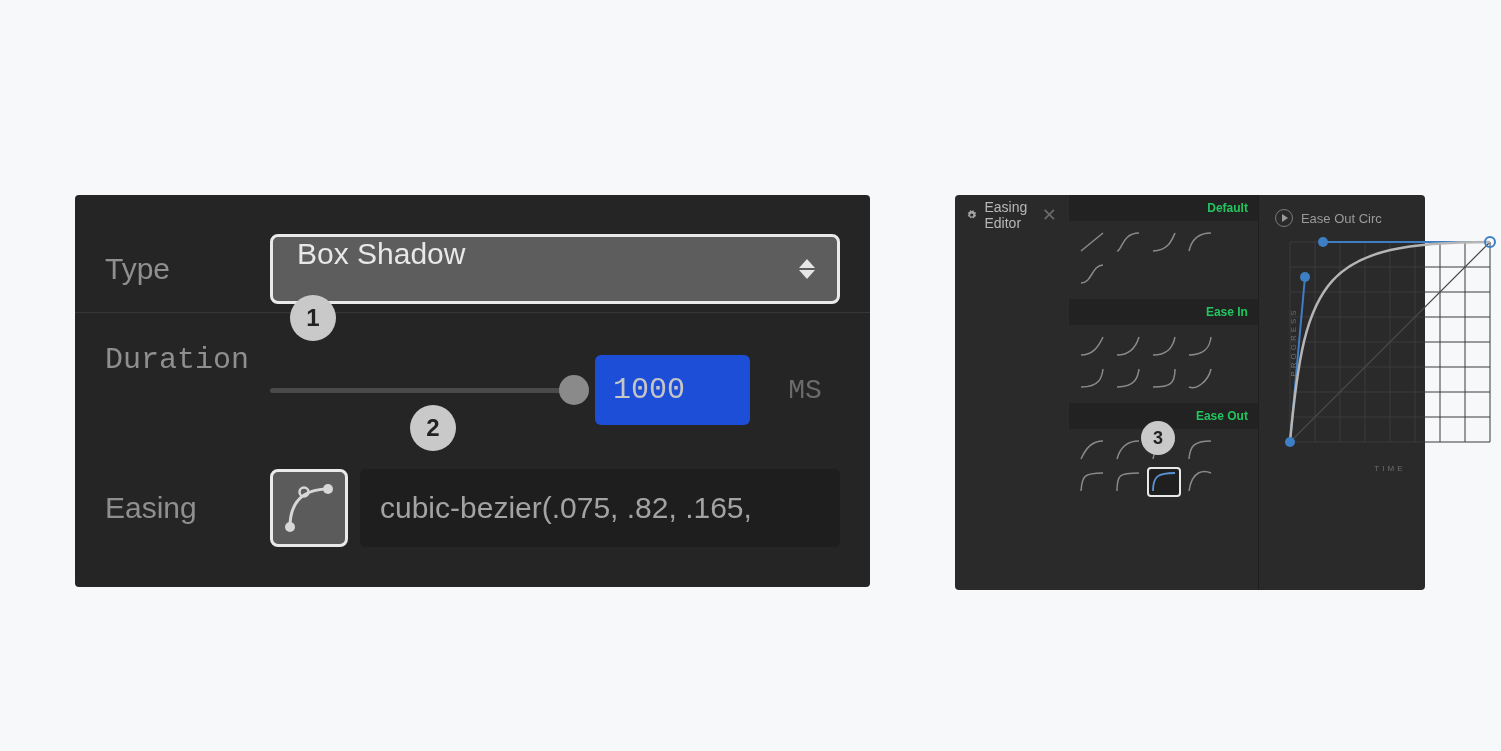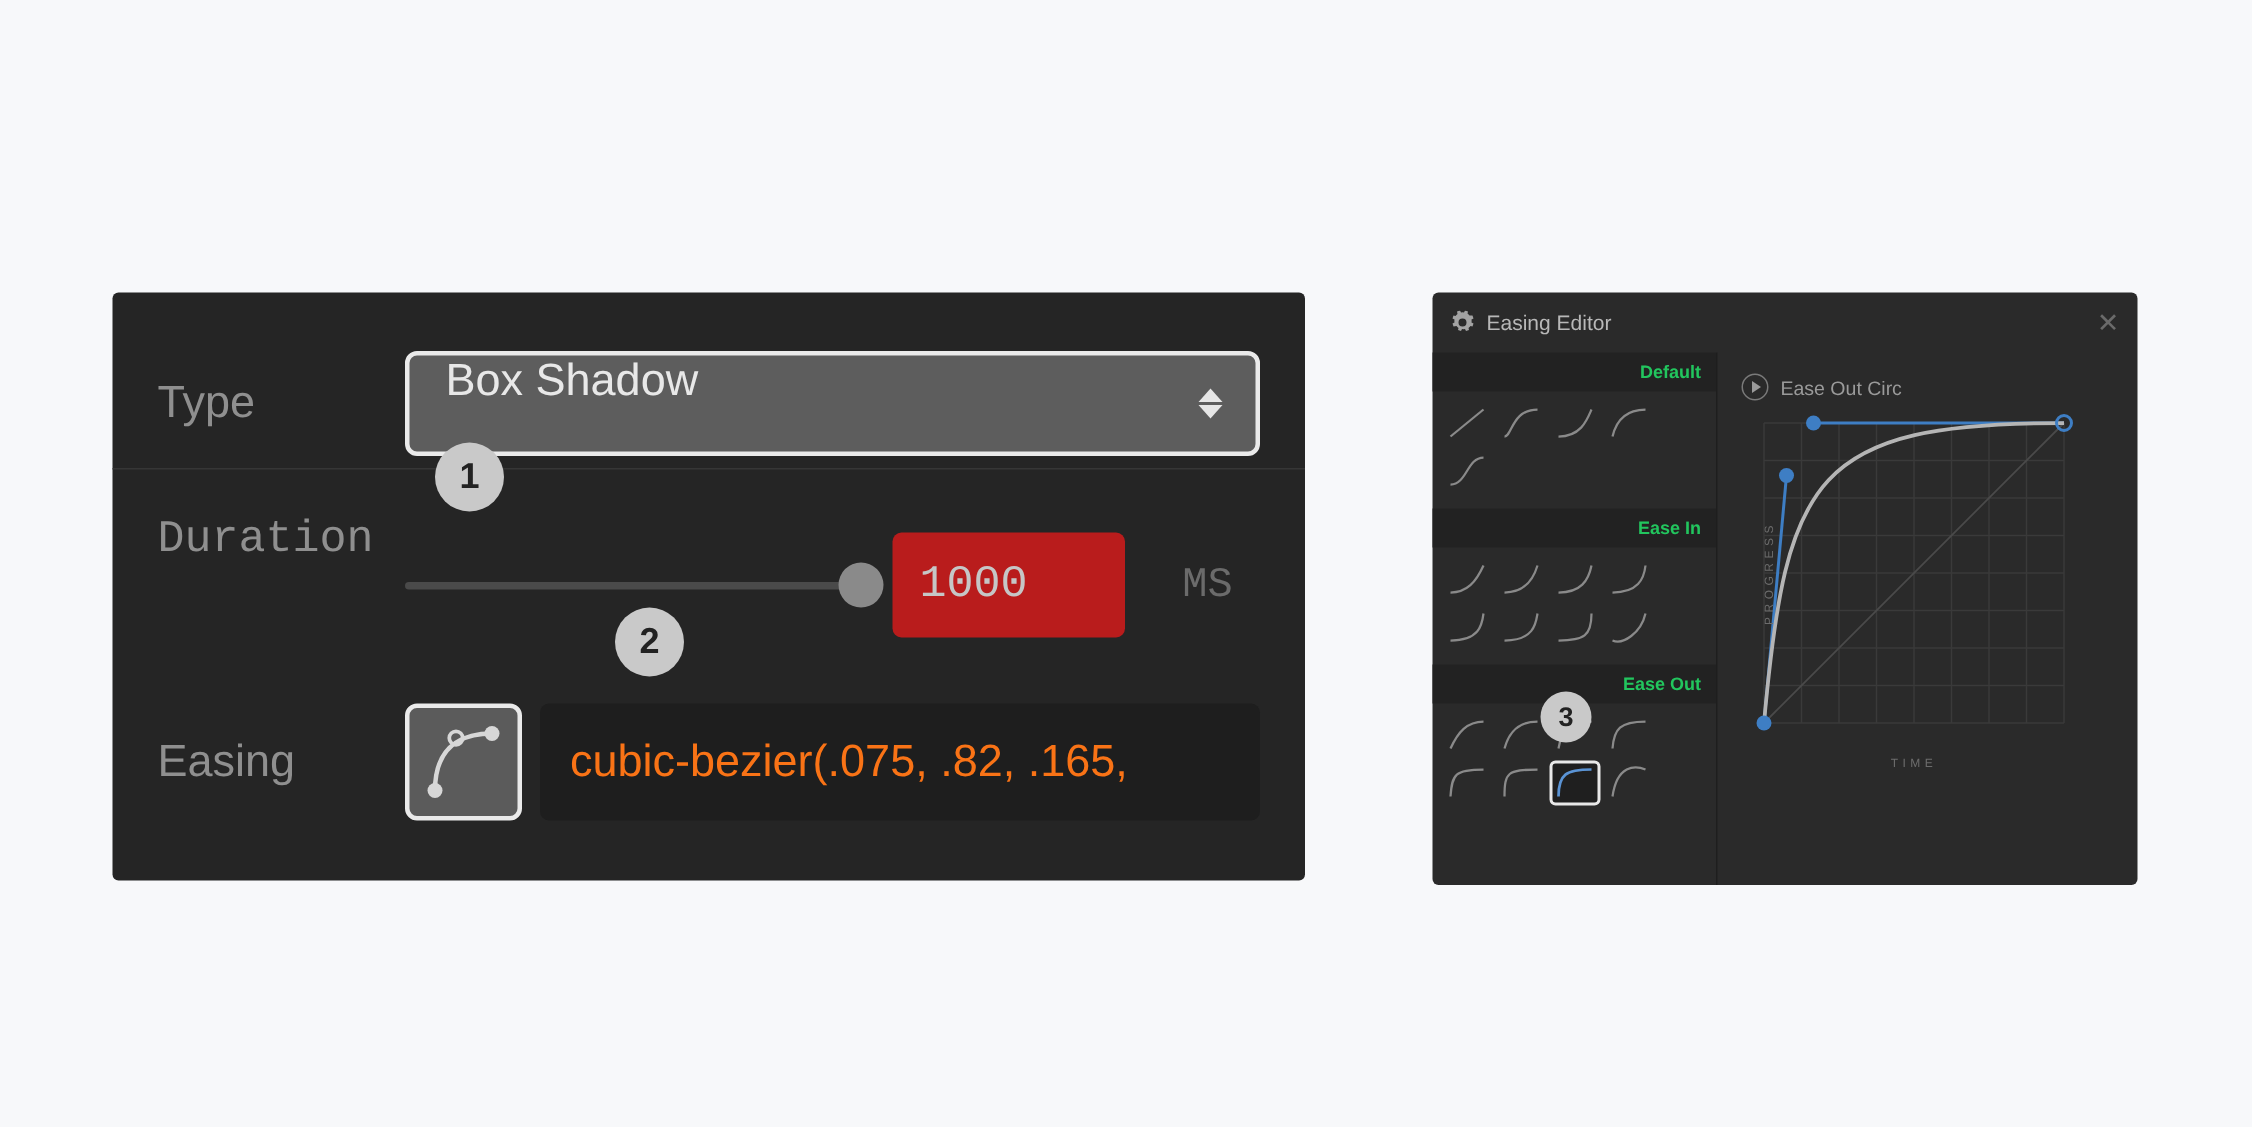--- a/index.html
+++ b/index.html
@@ -88,21 +88,21 @@
     right: -14px;
     top: 50%;
     transform: translateY(-50%);
     width: 30px; height: 30px;
     background: #8a8a8a;
     border-radius: 50%;
   }
   .num-input {
     width: 155px;
     height: 70px;
-    background: #b91c1c;
+    background: #1d4ed8;
     border-radius: 6px;
     display: flex;
     align-items: center;
     padding: 0 18px;
     color: #c6c6c6;
     font-size: 30px;
     text-align: right;
   }
   .unit {
     width: 70px;
@@ -124,21 +124,21 @@
   }
   .ease-value {
     flex: 1;
     height: 78px;
     background: #1e1e1e;
     border-radius: 6px;
     margin-left: 12px;
     display: flex;
     align-items: center;
     padding: 0 20px;
-    color: #f97316;
+    color: #a3a3a3;
     font-size: 30px;
     overflow: hidden;
     white-space: nowrap;
   }
 
   .badge {
     position: absolute;
     width: 46px; height: 46px;
     background: #c9c9c9;
     border-radius: 50%;
@@ -154,21 +154,20 @@
   
   .panel-right {
     position: absolute;
     left: 955px;
     top: 195px;
     width: 470px;
     height: 395px;
     background: #2a2a2a;
     border-radius: 4px;
     display: flex;
-    flex-direction: column;
   }
   .ee-header {
     height: 40px;
     display: flex;
     align-items: center;
     padding: 0 12px;
     gap: 8px;
     color: #b8b8b8;
     font-size: 14px;
   }

